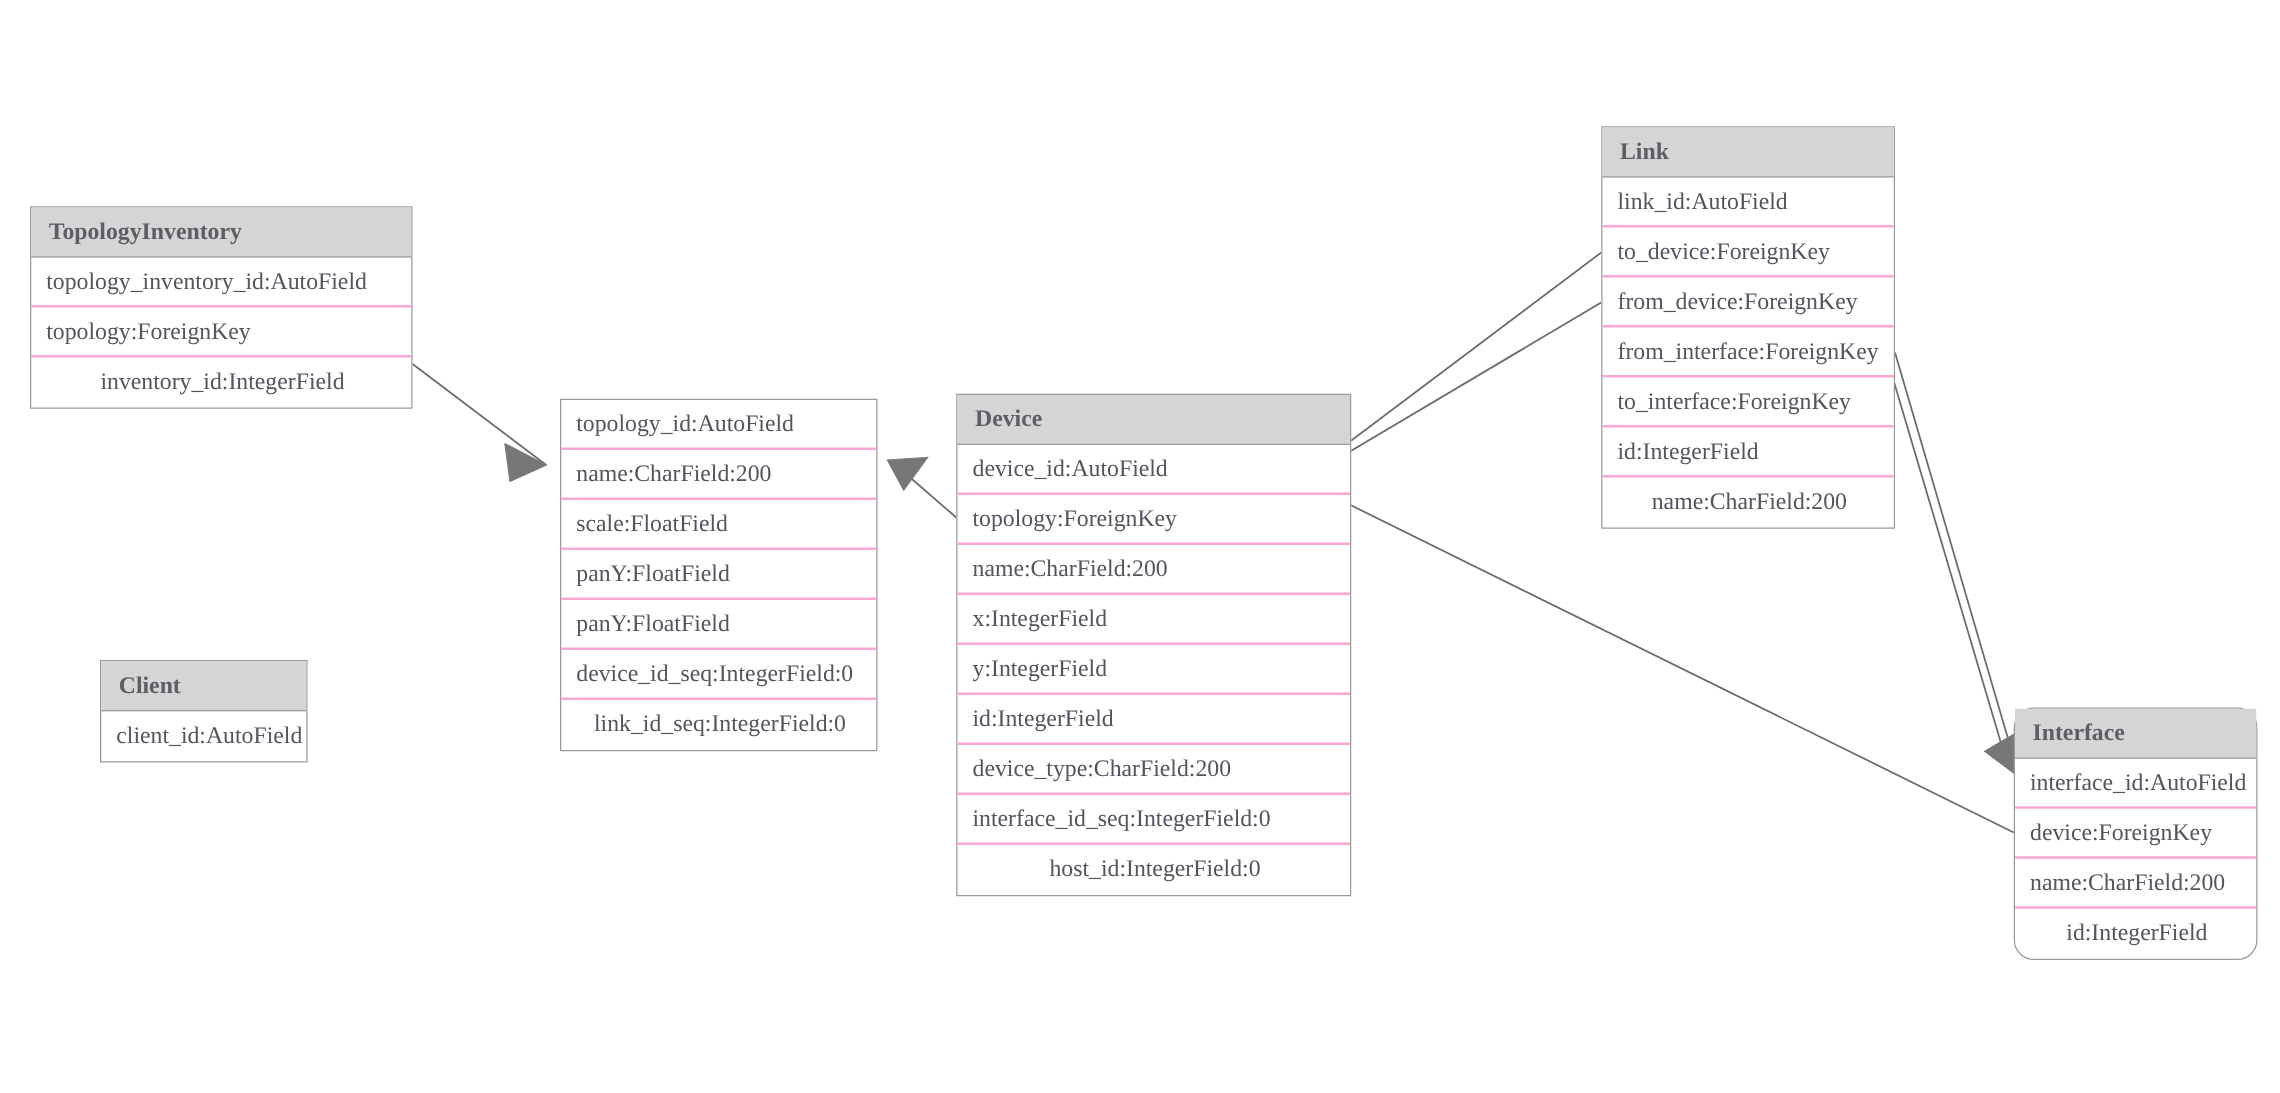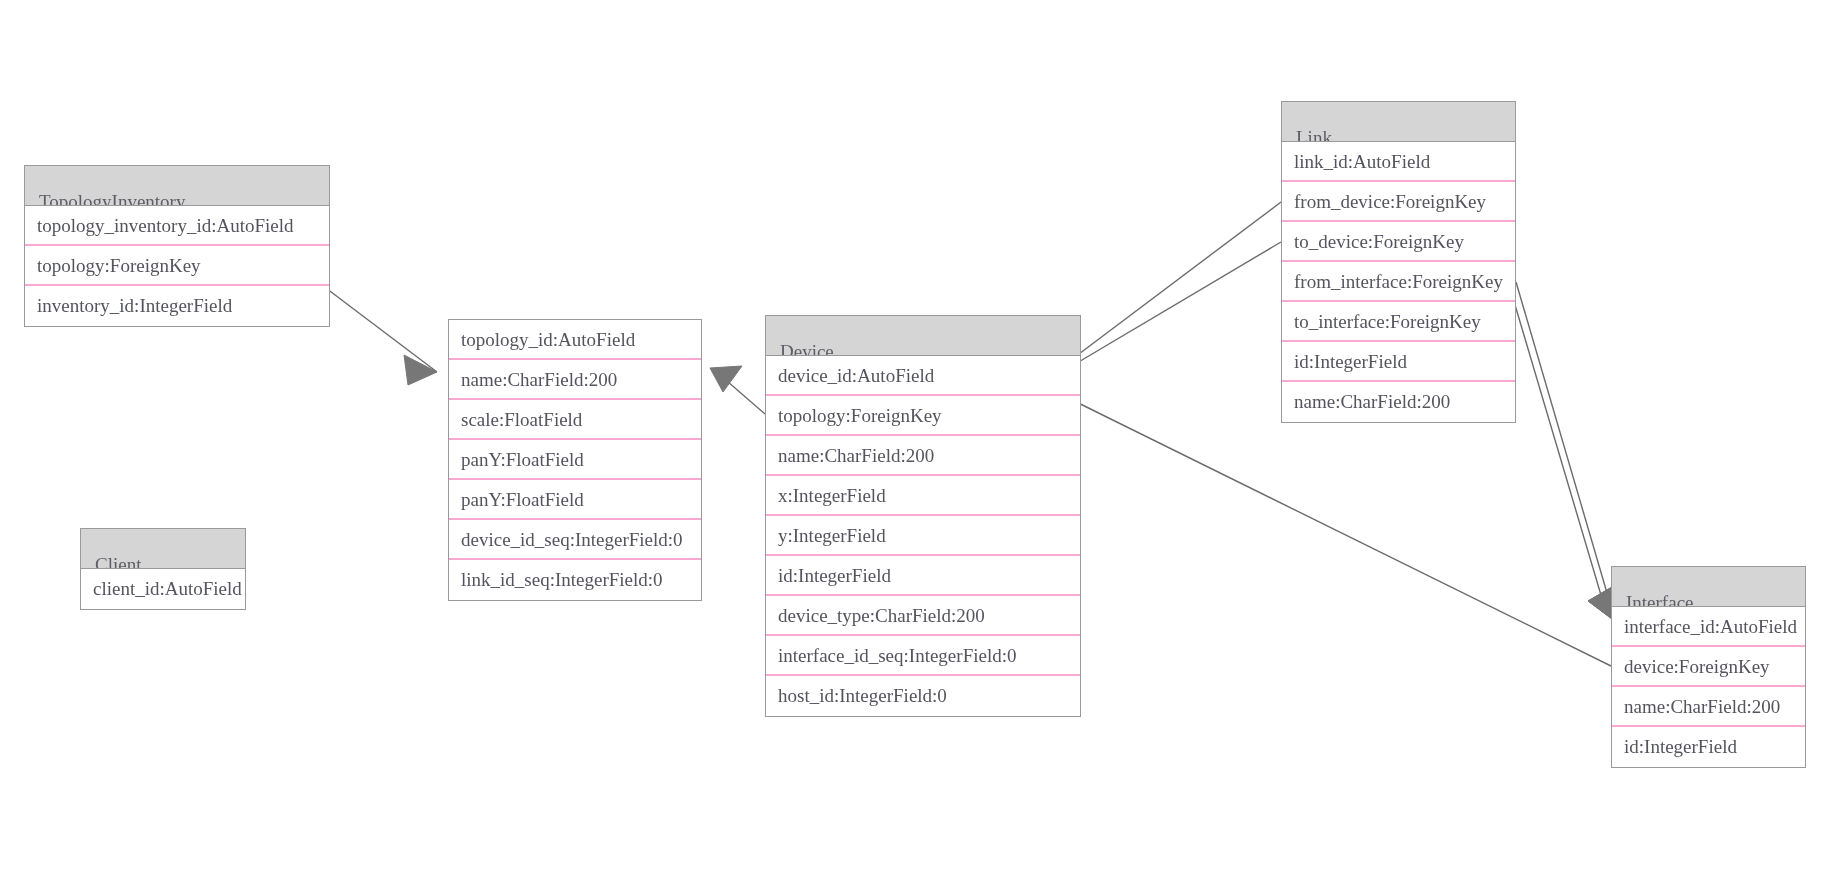--- a/index.html
+++ b/index.html
@@ -32,41 +32,43 @@
     background: #ffffff;
     box-sizing: border-box;
   }
   .entity-title {
     background: #d5d5d5;
     border-bottom: 1px solid #9a9a9a;
     color: #5d5d66;
     font-size: 19px;
     line-height: 40px;
     height: 40px;
-    padding: 16px 0 0 14px;
+    padding: 0 0 0 14px;
     box-sizing: border-box;
     white-space: nowrap;
     overflow: hidden;
+    font-weight: bold;
   }
   .entity-rows {
     display: block;
   }
   .entity-row {
     height: 40px;
     line-height: 40px;
     box-sizing: border-box;
     padding: 0 10px 0 12px;
     color: #54545e;
     font-size: 19px;
     border-bottom: 2px solid #f9a8d4;
     white-space: nowrap;
     overflow: hidden;
   }
   .entity-row:last-child {
     border-bottom: none;
+    text-align: center;
   }
 </style>
 </head>
 <body>
 
 <div id="canvas">
 
   <svg id="edge-layer" viewBox="0 0 1824 874" xmlns="http://www.w3.org/2000/svg">
       <g>
         <path d="M 306,273 L 437,372" stroke="#6b6b6b" stroke-width="1.4" fill="none"></path>
@@ -135,29 +137,29 @@
           <div class="entity-row">id:IntegerField</div>
           <div class="entity-row">device_type:CharField:200</div>
           <div class="entity-row">interface_id_seq:IntegerField:0</div>
           <div class="entity-row">host_id:IntegerField:0</div>
         </div>
       </div>
       <div class="entity" style="left: 1281px; top: 101px; width: 235px;">
         <div class="entity-title">Link</div>
         <div class="entity-rows">
           <div class="entity-row">link_id:AutoField</div>
+          <div class="entity-row">to_device:ForeignKey</div>
           <div class="entity-row">from_device:ForeignKey</div>
-          <div class="entity-row">to_device:ForeignKey</div>
           <div class="entity-row">from_interface:ForeignKey</div>
           <div class="entity-row">to_interface:ForeignKey</div>
           <div class="entity-row">id:IntegerField</div>
           <div class="entity-row">name:CharField:200</div>
         </div>
       </div>
-      <div class="entity" style="left: 1611px; top: 566px; width: 195px;">
+      <div class="entity" style="left: 1611px; top: 566px; width: 195px; border-radius: 16px;">
         <div class="entity-title">Interface</div>
         <div class="entity-rows">
           <div class="entity-row">interface_id:AutoField</div>
           <div class="entity-row">device:ForeignKey</div>
           <div class="entity-row">name:CharField:200</div>
           <div class="entity-row">id:IntegerField</div>
         </div>
       </div>
     </div>
 

